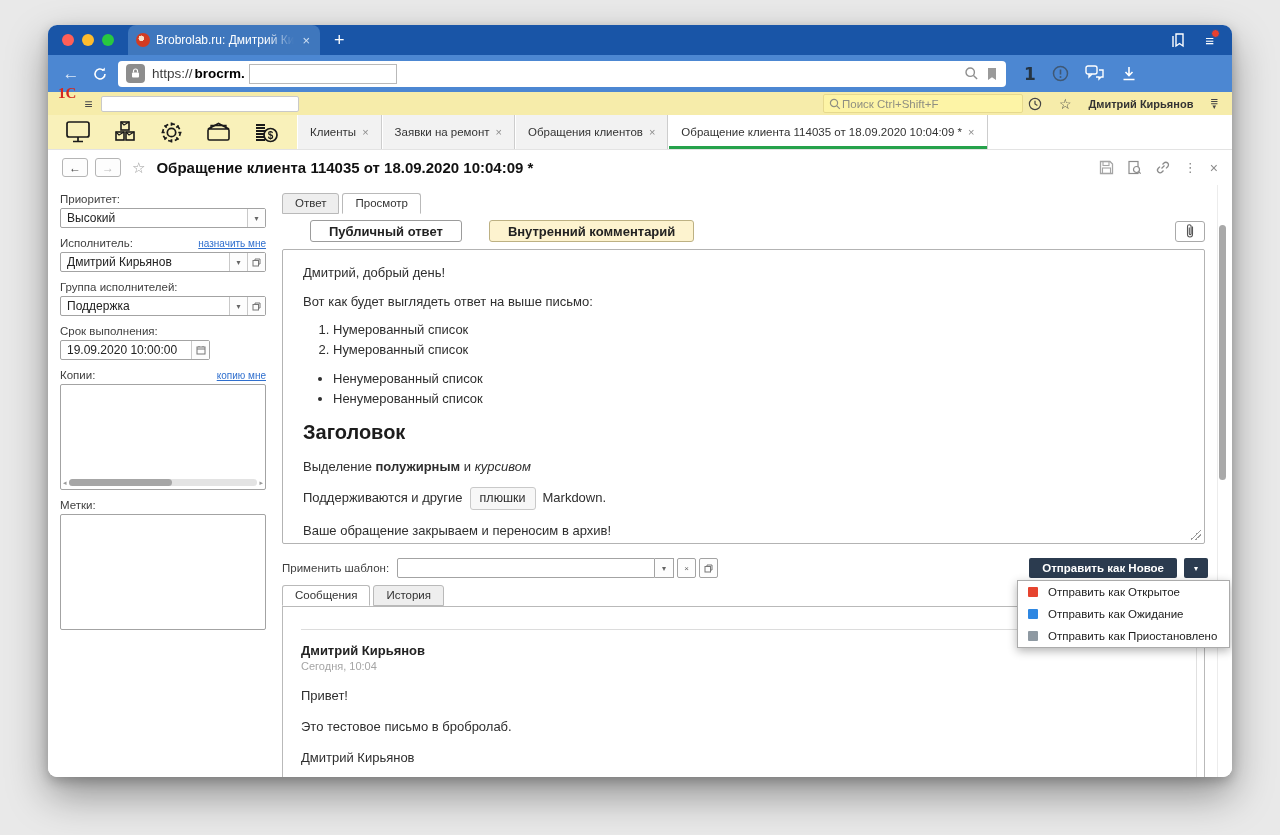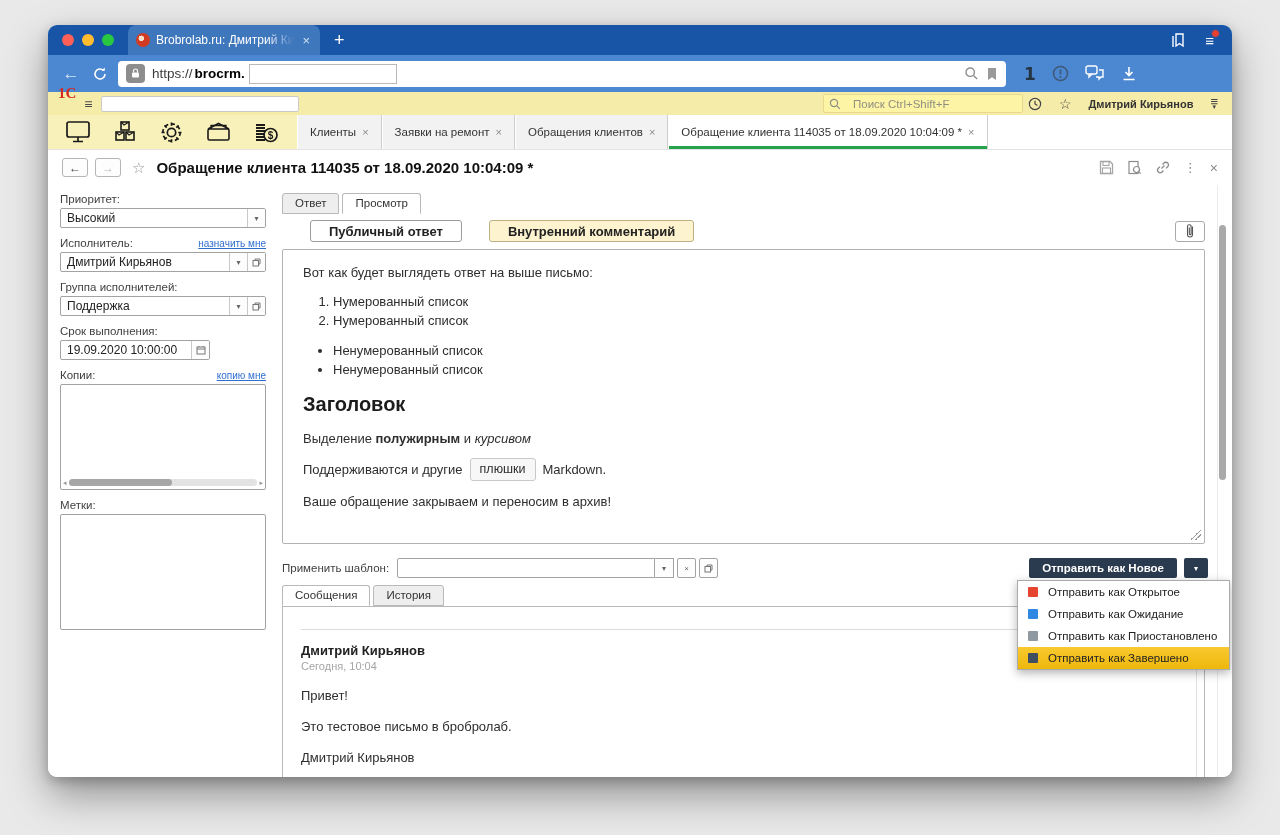--- a/index.html
+++ b/index.html
@@ -47,21 +47,21 @@
   .url-redacted { width:148px; height:20px; border:1px solid #b9b9b9; background:#fff; margin-left:-3px; }
   .urlbar-spacer{flex:1;}
   .nav-right { display:flex; align-items:center; gap:16px; padding-left:8px; }
   .pocket-one { color:#253443; font-size:17px; font-weight:bold; font-family:"DejaVu Sans",sans-serif; }
   
   .onecbar { height:23px; background:#f6ecaa; display:flex; align-items:center; padding:0 10px; gap:8px; }
   .onec-logo { color:#d5281e; font-weight:bold; font-size:15px; font-family:"Liberation Serif","DejaVu Serif",serif; border-bottom:2px solid #d5281e; line-height:1; padding-bottom:18px;}
   .onec-burger { color:#4b4b4b; font-size:14px; }
   .onec-input { width:198px; height:16px; background:#fff; border:1px solid #c9c9c9; border-radius:2px; }
   .onec-spacer{flex:1;}
-  .onec-search { width:200px; height:19px; background:#fdf4a6; border:1px solid #e6d98e; border-radius:2px; display:flex; align-items:center; gap:12px; padding:0 5px; position:absolute; left:775px; }
+  .onec-search { width:200px; height:19px; background:#fdf4a6; border:1px solid #e6d98e; border-radius:2px; display:flex; align-items:center; gap:1px; padding:0 5px; position:absolute; left:775px; }
   .onec-search span { font-size:11.5px; color:#8f8f82; }
   .onec-icons { display:flex; align-items:center; gap:17px; padding-right:4px; }
   .onec-user { font-size:11px; font-weight:bold; color:#333; }
   .onec-star { font-size:14px; color:#444; }
   .burger-caret { font-size:13px; color:#444; line-height:.5; text-align:center; }
   .burger-caret small{ display:block; font-size:7px; }
   
   .tabrow { height:35px; background:#fff; display:flex; align-items:stretch; border-bottom:1px solid #e3e3e3; }
   .iconpane { background:#f9f1ba; display:flex; align-items:center; gap:21px; padding:0 17px; flex:0 0 auto; }
   .apptabs { display:flex; align-items:stretch; }
@@ -441,20 +441,21 @@
         <span class="btn" style="margin-left:28px;">Публичный ответ</span>
         <span class="btn cream">Внутренний комментарий</span>
         <span class="clipbtn">
           <svg width="10" height="16" viewBox="0 0 10 16">
               <path d="M7.5 3.5v8a2.5 2.5 0 0 1-5 0v-8a1.8 1.8 0 0 1 3.6 0v7.2a.9.9 0 0 1-1.8 0V4.5" fill="none" stroke="#555" stroke-width="1.1"></path>
             </svg>
         </span>
       </div>
 
       <div class="preview">
+        <p>Дмитрий, добрый день!</p>
         <p>Вот как будет выглядеть ответ на выше письмо:</p>
         <ol>
           <li>Нумерованный список</li>
           <li>Нумерованный список</li>
         </ol>
         <ul>
           <li>Ненумерованный список</li>
           <li>Ненумерованный список</li>
         </ul>
         <h1>Заголовок</h1>
@@ -512,23 +513,19 @@
         <span>Отправить как Открытое</span>
       </div>
       <div class="dditem">
         <span class="sq blue"></span>
         <span>Отправить как Ожидание</span>
       </div>
       <div class="dditem">
         <span class="sq gray"></span>
         <span>Отправить как Приостановлено</span>
       </div>
-      <div class="dditem hl">
-        <span class="sq navy"></span>
-        <span>Отправить как Завершено</span>
-      </div>
     </div>
 
     <div class="vscroll">
       <span class="vthumb"></span>
     </div>
   </div>
 </div>
 
 </body></html>

